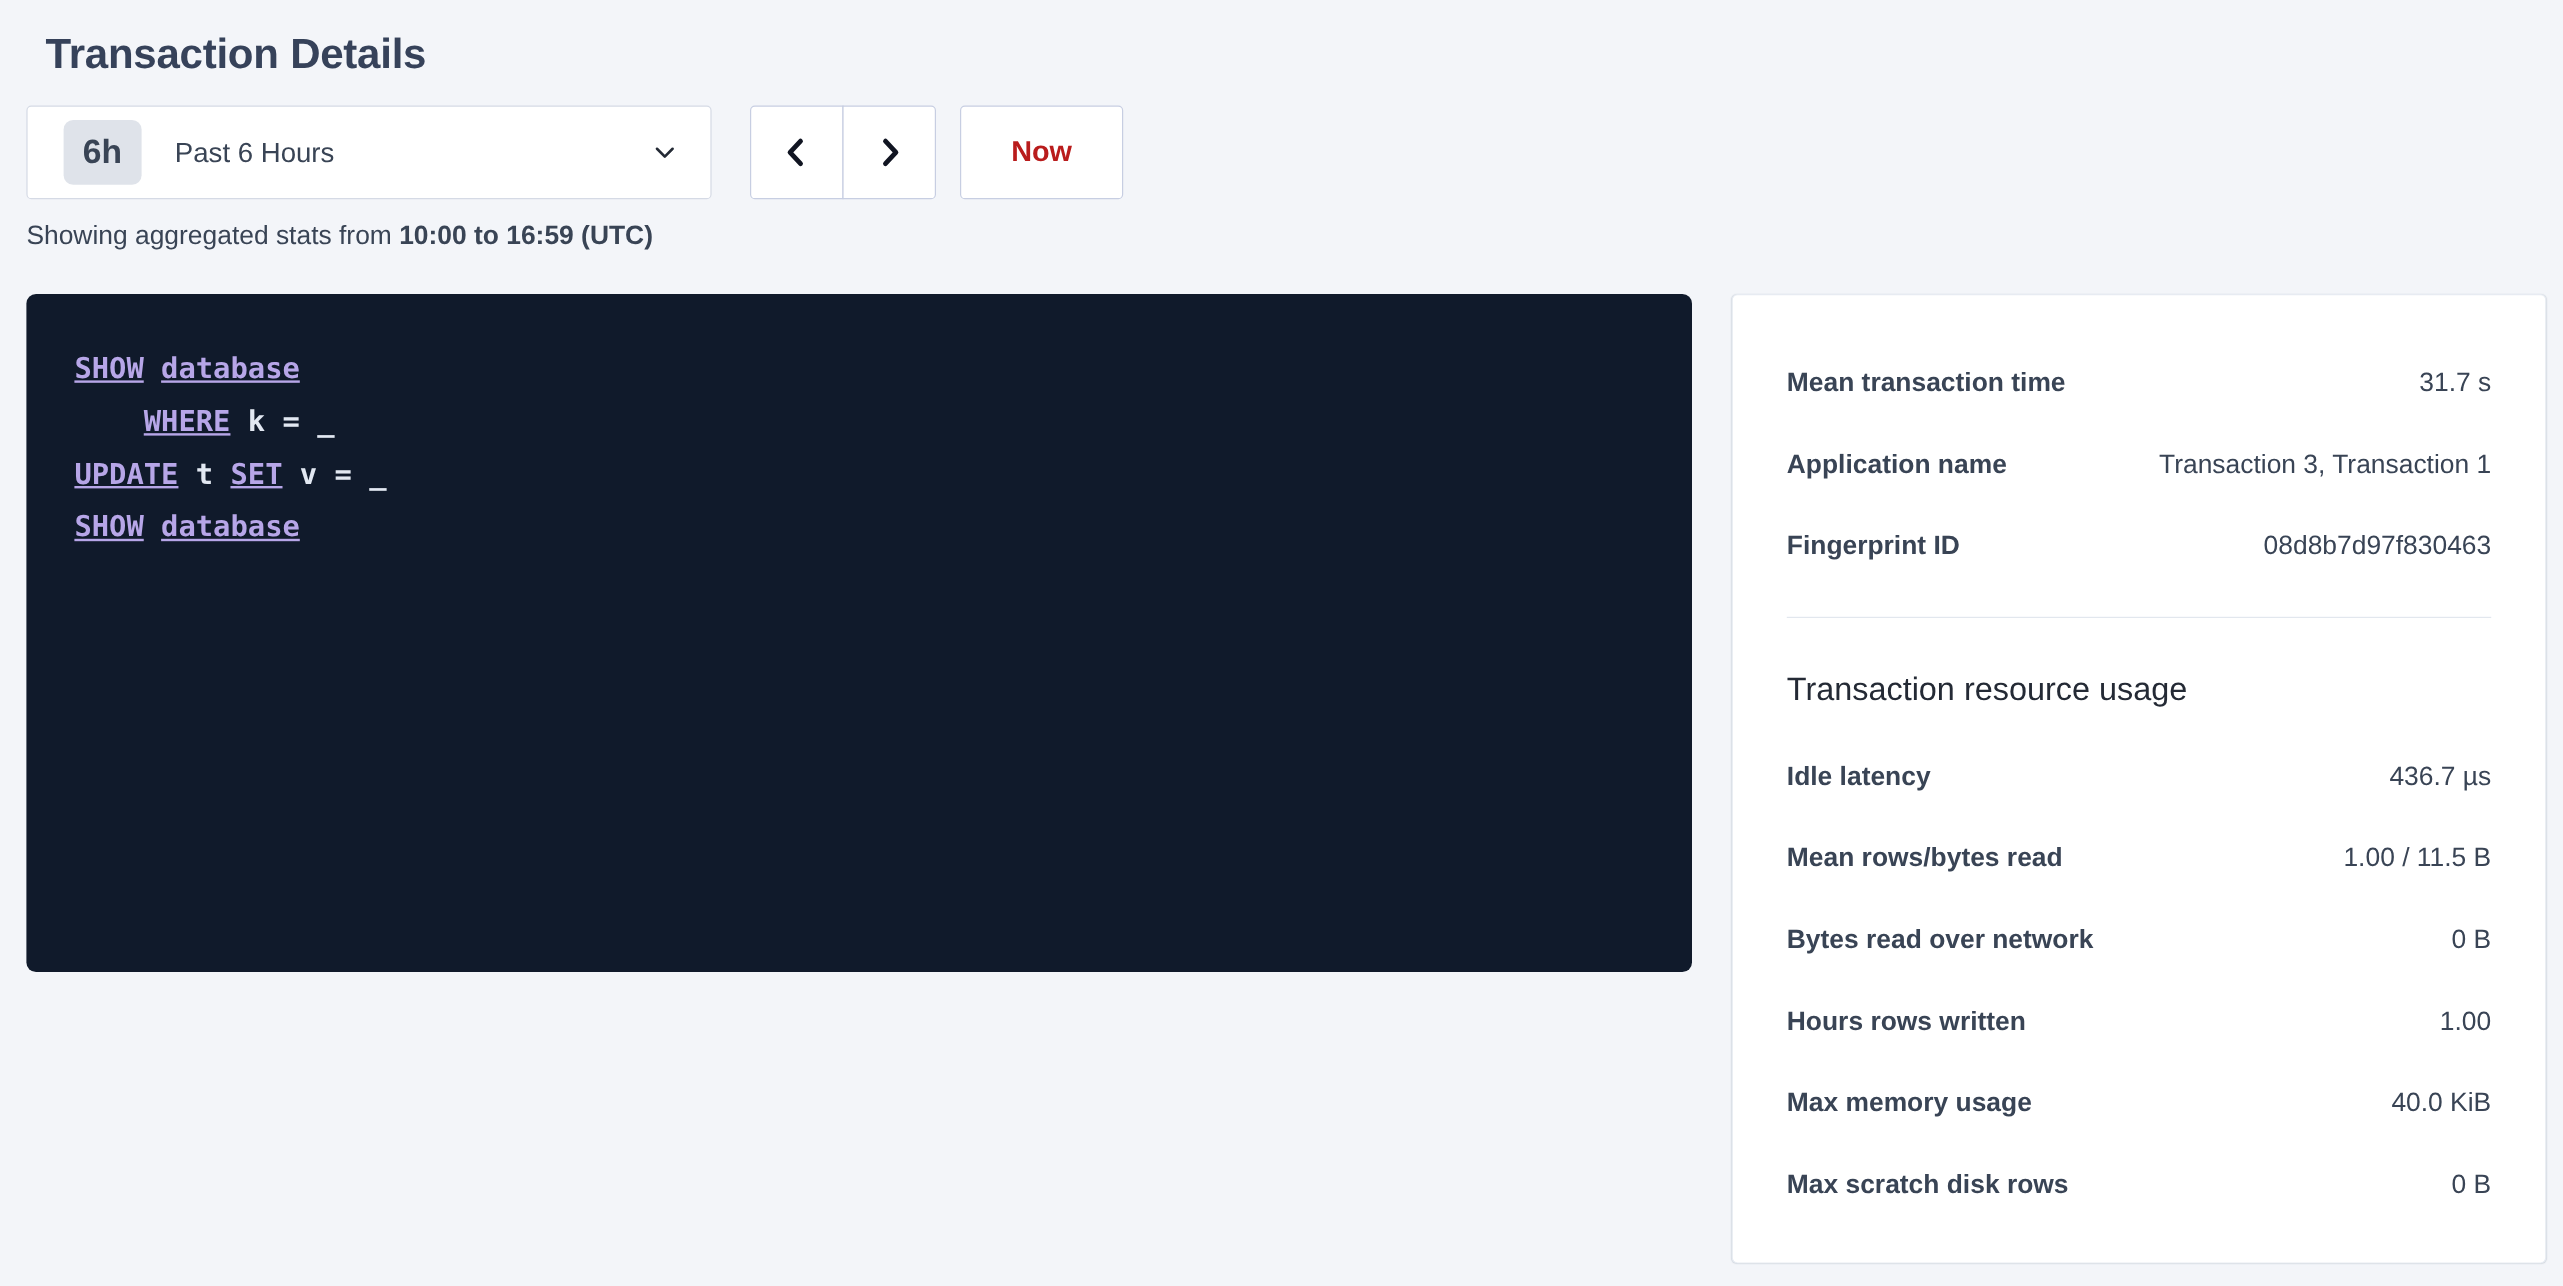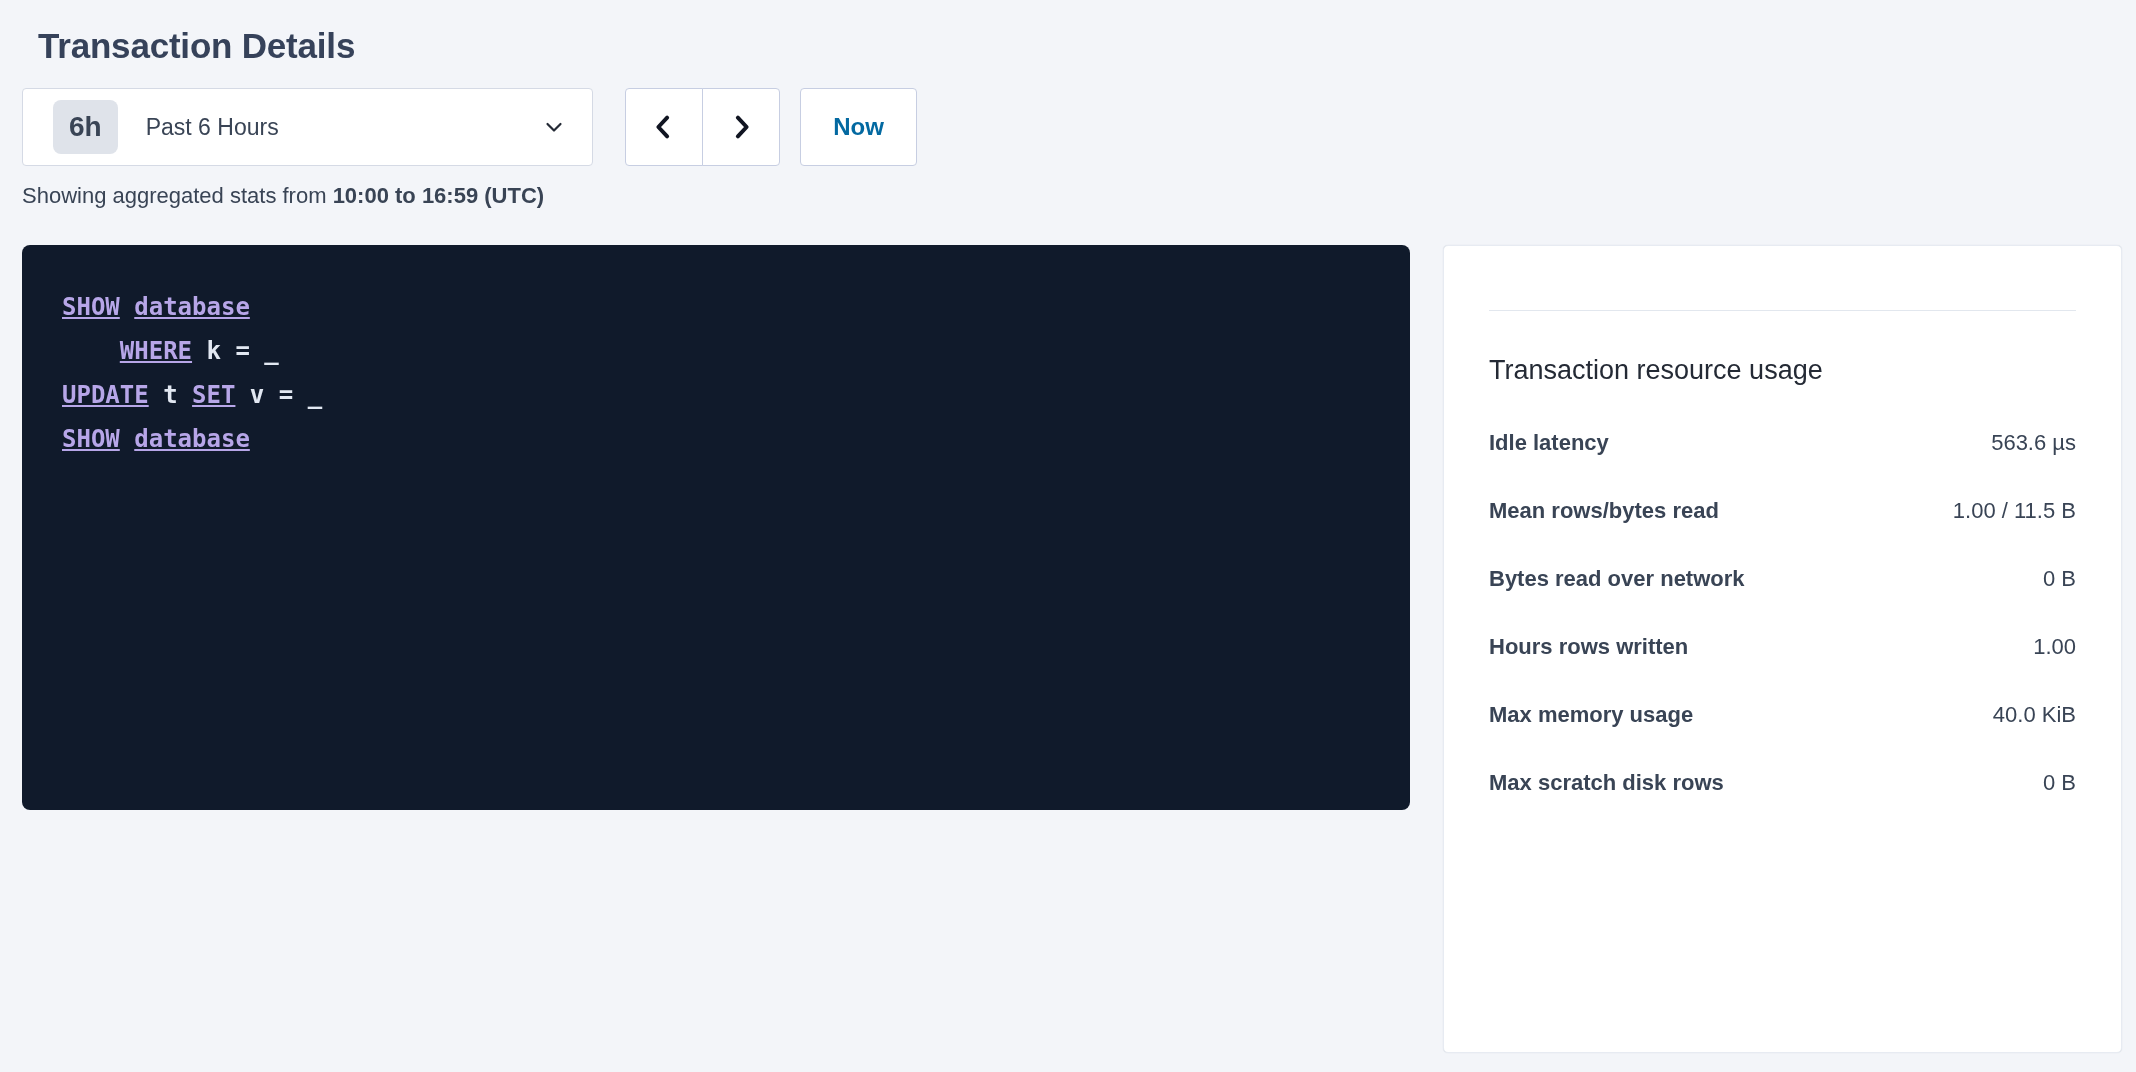--- a/index.html
+++ b/index.html
@@ -46,23 +46,23 @@
 
   .nav-group{margin-left:32px;display:flex;}
   .nav-btn{
     width:78px;background:#fff;border:1px solid var(--border-btn);
     display:flex;align-items:center;justify-content:center;padding:0;cursor:pointer;
   }
   .nav-btn.prev{border-radius:4px 0 0 4px;}
   .nav-btn.next{border-radius:0 4px 4px 0;margin-left:-1px;}
 
   .now-btn{
-    margin-left:20px;width:117px;background:#fff;border:1px solid var(--border-btn);
+    margin-left:20px;width:136px;background:#fff;border:1px solid var(--border-btn);
     border-radius:4px;font-family:"Liberation Sans",sans-serif;
-    font-size:24px;font-weight:600;color:#0369a1;cursor:pointer;
+    font-size:24px;font-weight:600;color:#b91c1c;cursor:pointer;
     display:flex;align-items:center;justify-content:center;
   }
 
   .summary-line{position:absolute;left:22px;top:183px;font-size:22px;color:var(--ink);}
   .summary-line strong{font-weight:700;}
 
   .code-block{
     position:absolute;left:22px;top:245px;width:1388px;height:565px;
     background:var(--code-bg);border-radius:8px;
     padding:40px 40px;
@@ -135,26 +135,40 @@
   </div>
 
   <div class="code-block" id="sql-box">
       <div class="sql-line"><span class="tok-kw">SHOW</span><span class="tok-plain"> </span><span class="tok-kw">database</span></div>
       <div class="sql-line"><span class="tok-plain">    </span><span class="tok-kw">WHERE</span><span class="tok-plain"> k = _</span></div>
       <div class="sql-line"><span class="tok-kw">UPDATE</span><span class="tok-plain"> t </span><span class="tok-kw">SET</span><span class="tok-plain"> v = _</span></div>
       <div class="sql-line"><span class="tok-kw">SHOW</span><span class="tok-plain"> </span><span class="tok-kw">database</span></div>
     </div>
 
   <div class="card">
+    <div class="summary-rows" id="summary-rows">
+        <div class="detail-row">
+          <span class="row-label">Mean transaction time</span>
+          <span class="row-value">31.7 s</span>
+        </div>
+        <div class="detail-row">
+          <span class="row-label">Application name</span>
+          <span class="row-value">Transaction 3, Transaction 1</span>
+        </div>
+        <div class="detail-row">
+          <span class="row-label">Fingerprint ID</span>
+          <span class="row-value">08d8b7d97f830463</span>
+        </div>
+      </div>
     <div class="divider"></div>
     <h2 class="usage-heading">Transaction resource usage</h2>
     <div class="usage-rows" id="usage-rows">
         <div class="detail-row">
           <span class="row-label">Idle latency</span>
-          <span class="row-value">563.6 µs</span>
+          <span class="row-value">436.7 µs</span>
         </div>
         <div class="detail-row">
           <span class="row-label">Mean rows/bytes read</span>
           <span class="row-value">1.00 / 11.5 B</span>
         </div>
         <div class="detail-row">
           <span class="row-label">Bytes read over network</span>
           <span class="row-value">0 B</span>
         </div>
         <div class="detail-row">

